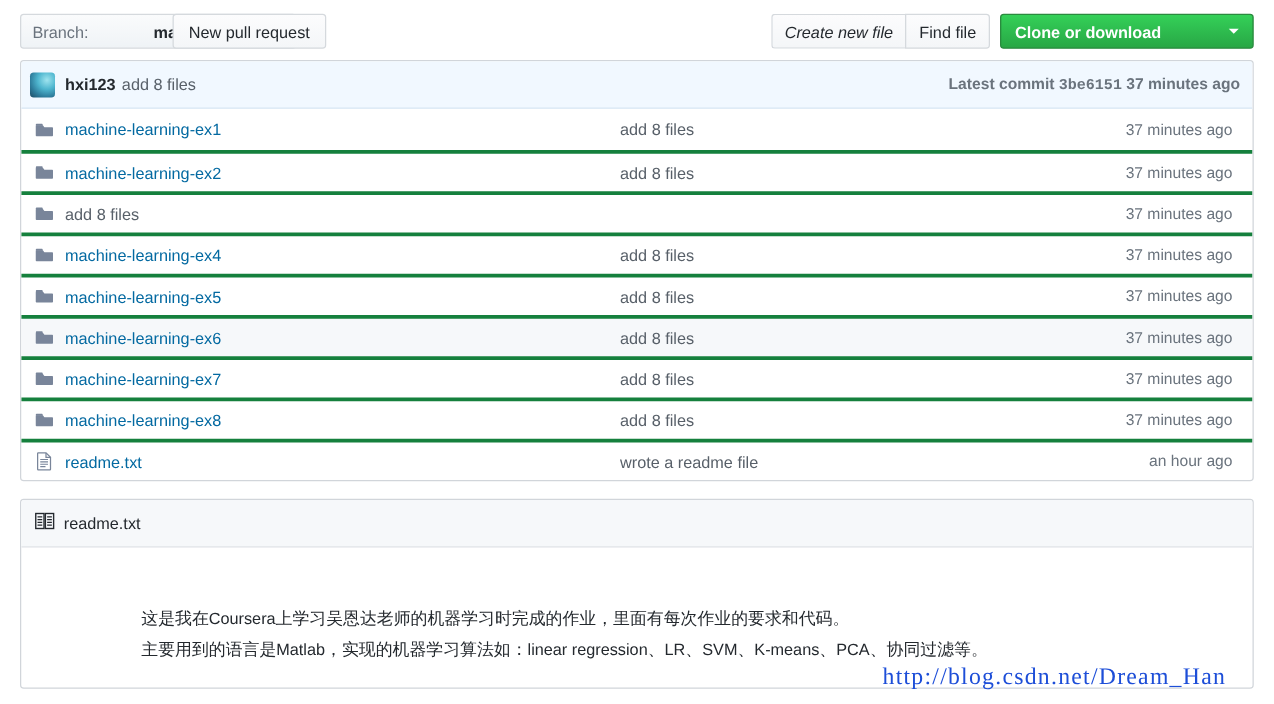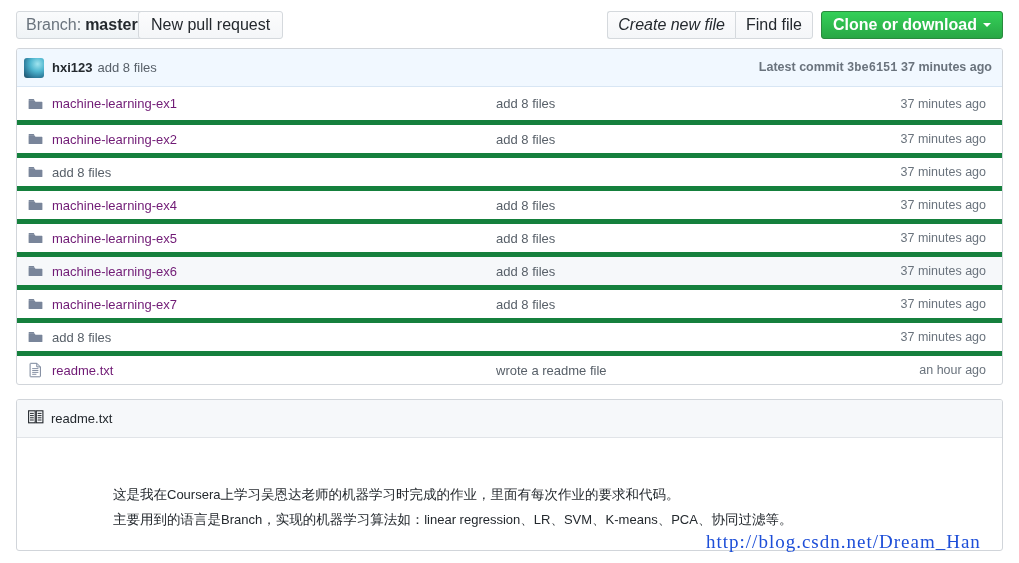--- a/index.html
+++ b/index.html
@@ -24,29 +24,30 @@
     width: 1019px;
     height: 47px;
   }
   .btn {
     box-sizing: border-box;
     display: inline-flex;
     align-items: center;
     justify-content: center;
     height: 28px;
     padding: 0 10px;
-    font-size: 16px;
+    font-size: 13px;
     color: #24292e;
     background-image: linear-gradient(#fafbfc, #eff3f6);
     background-color: #eff3f6;
     border: 1px solid #d5d9dd;
     border-radius: 3px;
     white-space: nowrap;
     cursor: pointer;
     user-select: none;
+    gap: 48px;
   }
   .btn-white {
     background-image: linear-gradient(#fcfcfd, #f4f6f8);
   }
 
   .branch-btn {
     position: absolute;
     left: 16px; top: 11px;
     height: 28px;
     padding: 0 9px;
@@ -150,41 +151,41 @@
   .sha {
     font-family: "Liberation Mono", monospace;
     font-size: 12px;
     color: #6a737d;
   }
 
   .row {
     display: flex;
     align-items: center;
     height: 33px;
-    border-top: 5px solid #15803d;
+    border-top: 3px solid #15803d;
     padding: 0 10px 0 11px;
     box-sizing: border-box;
   }
   .row:first-of-type { border-top: none; }
   .row.hovered { background: #f6f8fa; }
 
   .icon-cell {
     width: 24px;
     flex: none;
     display: flex;
     align-items: center;
   }
   .name-cell {
     width: 444px;
     flex: none;
     overflow: hidden;
     white-space: nowrap;
   }
   .name-link {
-    color: #701a75;
+    color: #0369a1;
     text-decoration: none;
     font-size: 13px;
     cursor: pointer;
   }
   .msg-cell {
     flex: 1 1 auto;
     color: #586069;
     font-size: 13px;
     white-space: nowrap;
     overflow: hidden;
@@ -368,20 +369,21 @@
         <div class="msg-cell">add 8 files</div>
         <div class="age-cell">37 minutes ago</div>
       </div>
       <div class="row">
         <div class="icon-cell">
           <svg width="16" height="16" viewBox="0 0 16 16" aria-hidden="true">
             <path d="M1.2 4.2h5.1l1.2 1.5h6.3c.35 0 .6.25.6.6v6.1c0 .35-.25.6-.6.6H1.2c-.35 0-.6-.25-.6-.6V4.8c0-.35.25-.6.6-.6z" fill="#79859a"></path>
             <path d="M1.2 3.0h4.4c.3 0 .5.2.5.5v1.1H.7V3.5c0-.3.2-.5.5-.5z" fill="#79859a"></path>
           </svg>
         </div>
+        <div class="name-cell"><a class="name-link">machine-learning-ex8</a></div>
         <div class="msg-cell">add 8 files</div>
         <div class="age-cell">37 minutes ago</div>
       </div>
       <div class="row">
         <div class="icon-cell">
           <svg width="16" height="16" viewBox="0 0 16 16" aria-hidden="true">
             <path d="M2.6 1.3h6.2l3.6 3.6v9.4c0 .3-.22.5-.5.5H2.6a.5.5 0 0 1-.5-.5V1.8c0-.28.22-.5.5-.5z" fill="#ffffff" stroke="#79859a" stroke-width="1"></path>
             <path d="M8.8 1.4v3.5h3.5" fill="none" stroke="#79859a" stroke-width="1"></path>
             <line x1="4.2" y1="6.6" x2="10.4" y2="6.6" stroke="#79859a" stroke-width="0.9"></line>
             <line x1="4.2" y1="8.5" x2="10.4" y2="8.5" stroke="#79859a" stroke-width="0.9"></line>
@@ -413,18 +415,18 @@
       </svg>
     </span>
     <span class="readme-title">readme.txt</span>
   </div>
 
   <div class="readme-body">
     <div class="readme-line">
       <span>这是我在</span><span class="mono">Coursera</span><span>上学习吴恩达老师的机器学习时完成的作业，里面有每次作业的要求和代码。</span>
     </div>
     <div class="readme-line">
-      <span>主要用到的语言是</span><span class="mono">Branch</span><span>，实现的机器学习算法如：</span><span class="mono">linear regression</span><span>、</span><span class="mono">LR</span><span>、</span><span class="mono">SVM</span><span>、</span><span class="mono">K-means</span><span>、</span><span class="mono">PCA</span><span>、协同过滤等。</span>
+      <span>主要用到的语言是</span><span class="mono">Matlab</span><span>，实现的机器学习算法如：</span><span class="mono">linear regression</span><span>、</span><span class="mono">LR</span><span>、</span><span class="mono">SVM</span><span>、</span><span class="mono">K-means</span><span>、</span><span class="mono">PCA</span><span>、协同过滤等。</span>
     </div>
   </div>
 </div>
 
 <div class="watermark">http://blog.csdn.net/Dream_Han</div>
 
 </body></html>

